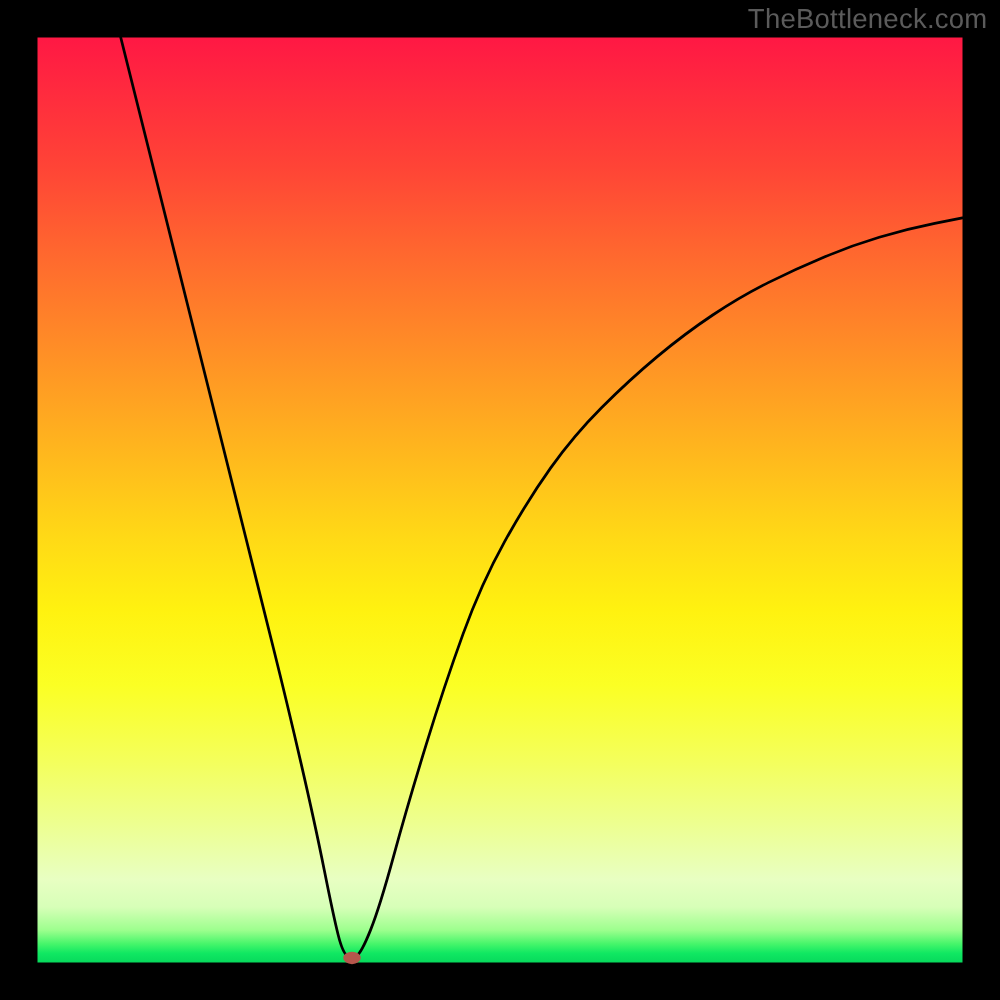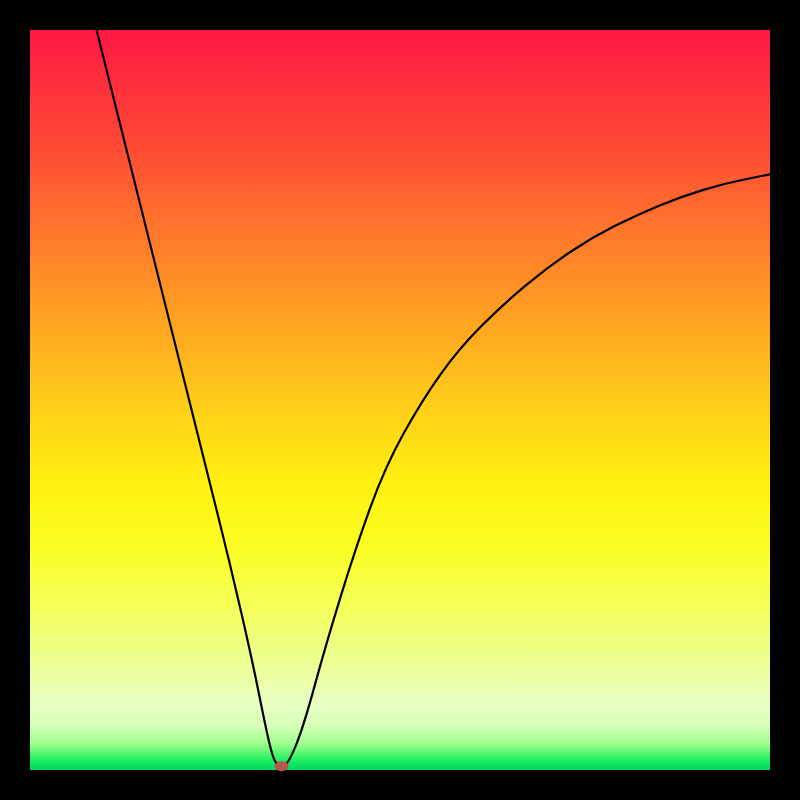--- a/index.html
+++ b/index.html
@@ -73,20 +73,21 @@
   }
   .minimum-dot {
     fill: #b6564c;
     stroke: none;
   }
 </style>
 </head>
 <body>
 
 <div class="frame">
+  <div class="watermark">TheBottleneck.com</div>
 
   <div class="plot-area">
     <svg class="curve" viewBox="0 0 740 740">
       <path d="M 66.6 0 Q 66.6 0 77.69999999999999 44.39999999999998 Q 88.8 88.79999999999995 99.9 133.2 Q 111 177.60000000000002 122.1 222 Q 133.2 266.4 144.3 310.79999999999995 Q 155.4 355.2 166.5 399.6 Q 177.6 444 188.7 488.4 Q 199.8 532.8 210.9 580.9 Q 222 629 229.4 666 Q 236.8 703 240.5 717.8 Q 244.20000000000002 732.6 247.90000000000003 734.45 Q 251.60000000000002 736.3 255.3 734.45 Q 259 732.6 266.4 714.1 Q 273.8 695.6 284.9 654.9000000000001 Q 296 614.2 310.8 566.1 Q 325.6 518 340.4 477.3 Q 355.2 436.6 373.70000000000005 403.3 Q 392.20000000000005 370 410.70000000000005 344.1 Q 429.2 318.20000000000005 451.4 296 Q 473.6 273.8 495.8 255.29999999999998 Q 518 236.79999999999995 540.2 222 Q 562.4 207.20000000000005 584.5999999999999 196.10000000000002 Q 606.8 185 629 175.75 Q 651.2 166.5 673.4 159.84000000000003 Q 695.5999999999999 153.18000000000006 717.8 148.74 L 740 144.29999999999995"></path>
       <ellipse class="minimum-dot" cx="251.60000000000002" cy="736.3" rx="7" ry="5"></ellipse>
     </svg>
   </div>
 </div>
 
 </body></html>

